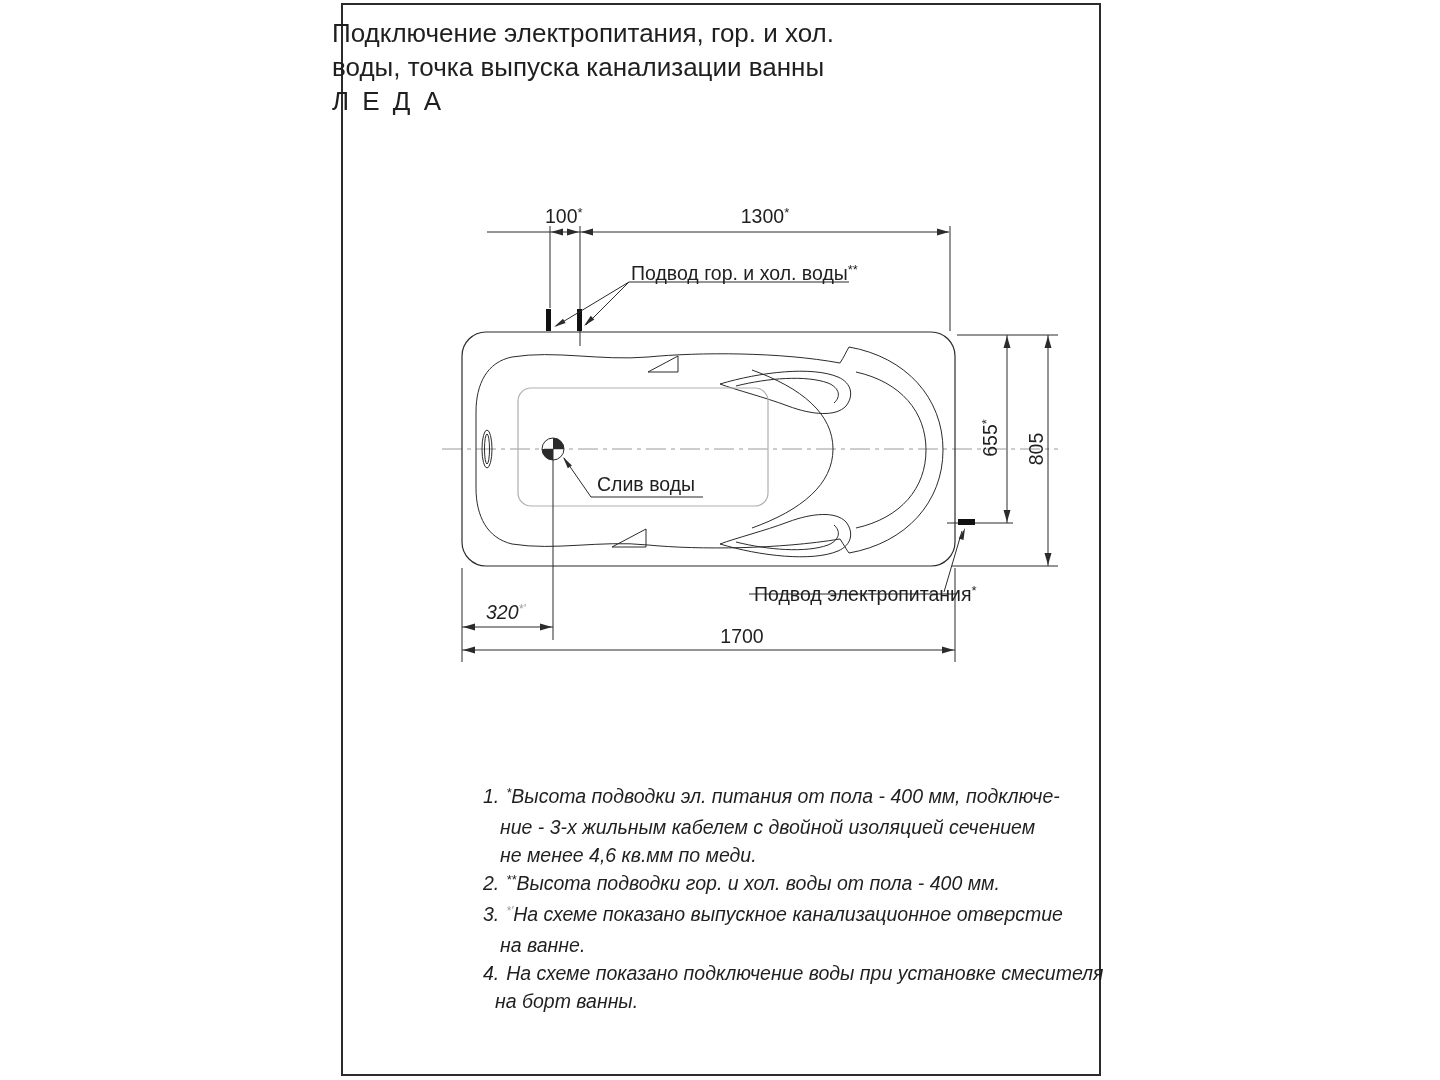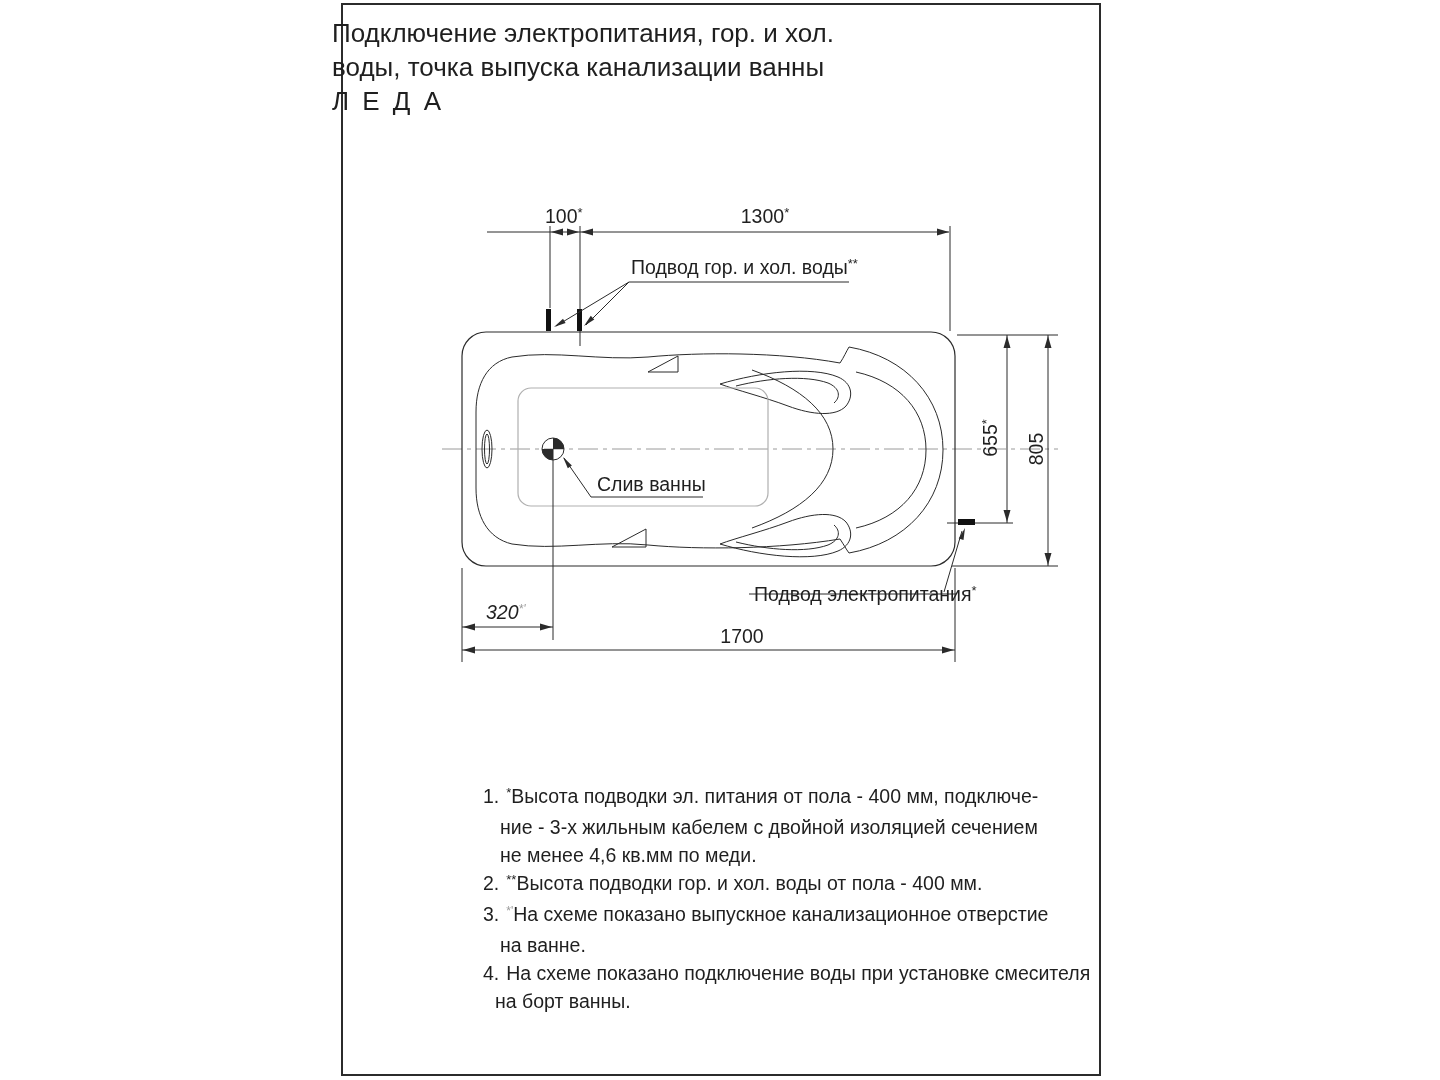--- a/index.html
+++ b/index.html
@@ -16,21 +16,21 @@
   .tick{fill:#111;stroke:none;}
   .t{position:absolute;white-space:nowrap;font-size:19.5px;line-height:23px;}
   .title{position:absolute;left:332px;top:16px;width:652px;text-align:left;
        font-size:26px;line-height:34px;}
   .title .l3{letter-spacing:3px;}
   .ctr{transform:translateX(-50%);}
   .rot{transform:translate(-50%,-50%) rotate(-90deg);}
   .mk{font-size:13px;position:relative;top:-6px;}
   .mk.light{color:#9a9a9a;font-size:12px;}
   .notes{position:absolute;left:483px;top:782px;font-size:19.5px;line-height:28px;}
-  .note-line{white-space:nowrap;}
+  .note-line{white-space:nowrap;font-style:italic;}
   .note-line .num{margin-right:7px;}
   .note-line .num:empty{display:none;margin:0;}
   .note-line.cont{padding-left:17px;}
 </style>
 </head>
 <body>
 
 <div class="sheet-frame"></div>
 
 <div class="title">
@@ -145,25 +145,25 @@
 <div class="t rot" style="left:1036px;top:449px;">
   <span>805</span>
 </div>
 <div class="t" style="left:486px;top:601px;font-style:italic;">
   <span>320</span><span class="mk light">*'</span>
 </div>
 <div class="t ctr" style="left:712px;top:625px;margin-left:30px;">
   <span>1700</span>
 </div>
 
-<div class="t" style="left:631px;top:256px;">
+<div class="t" style="left:631px;top:262px;">
   <span>Подвод гор. и хол. воды</span><span class="mk">**</span>
 </div>
 <div class="t" style="left:597px;top:473px;">
-  <span>Слив ванны</span>
+  <span>Слив воды</span>
 </div>
 <div class="t" style="left:754px;top:570px;margin-top:13px;">
   <span>Подвод электропитания</span><span class="mk">*</span>
 </div>
 
 <div class="notes">
   <div class="note-line"><span class="num">1.</span><span class="mk">*</span><span>Высота подводки эл. питания от пола - 400 мм, подключе-</span></div>
   <div class="note-line cont"><span>ние - 3-х жильным кабелем с двойной изоляцией сечением</span></div>
   <div class="note-line cont"><span>не менее 4,6 кв.мм по меди.</span></div>
   <div class="note-line"><span class="num">2.</span><span class="mk">**</span><span>Высота подводки гор. и хол. воды от пола - 400 мм.</span></div>

